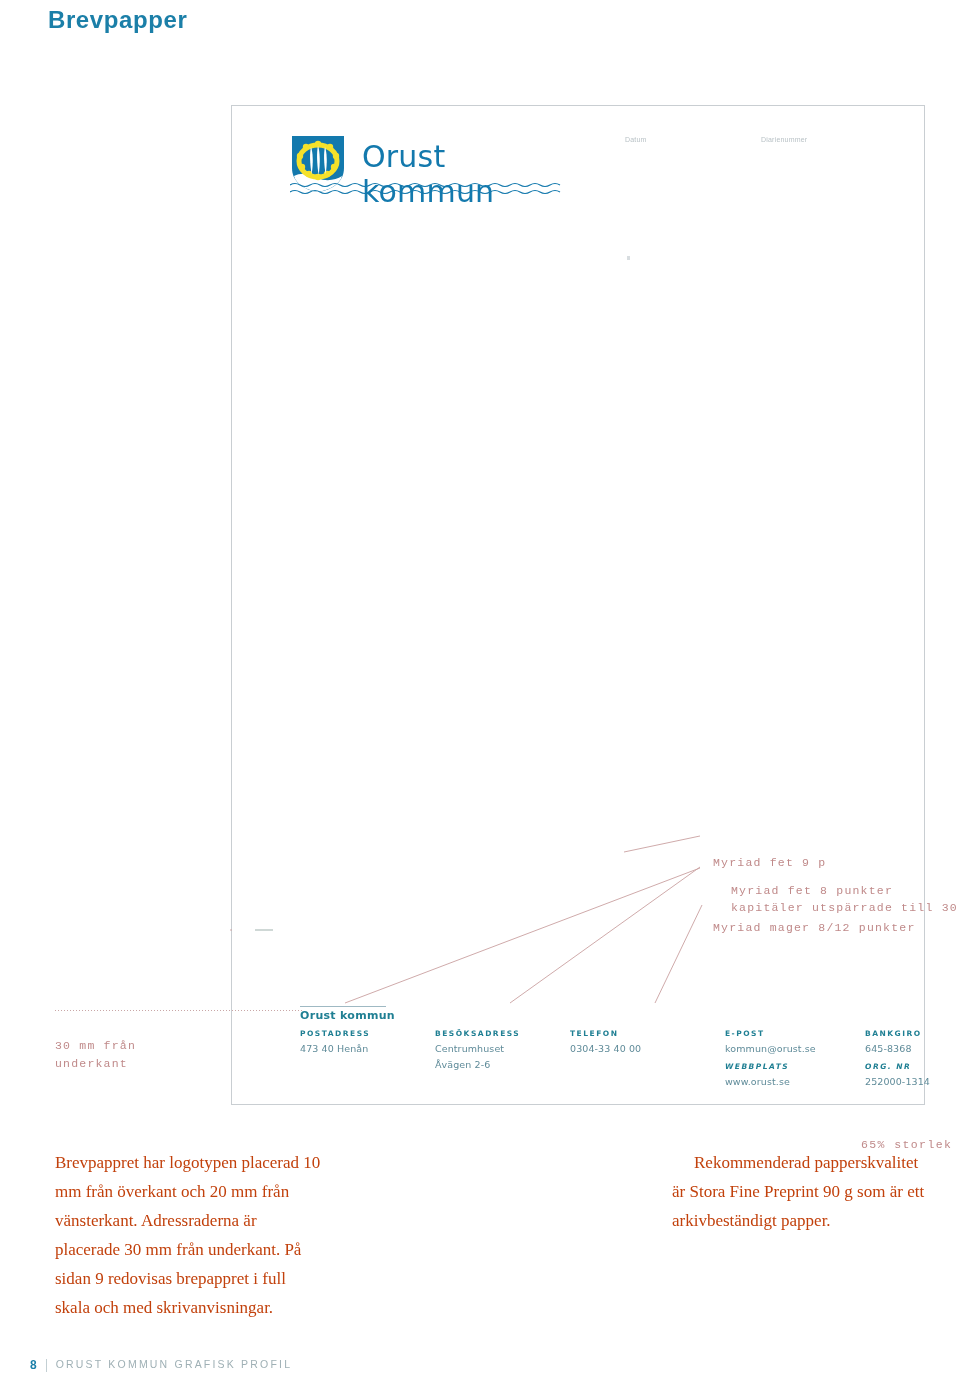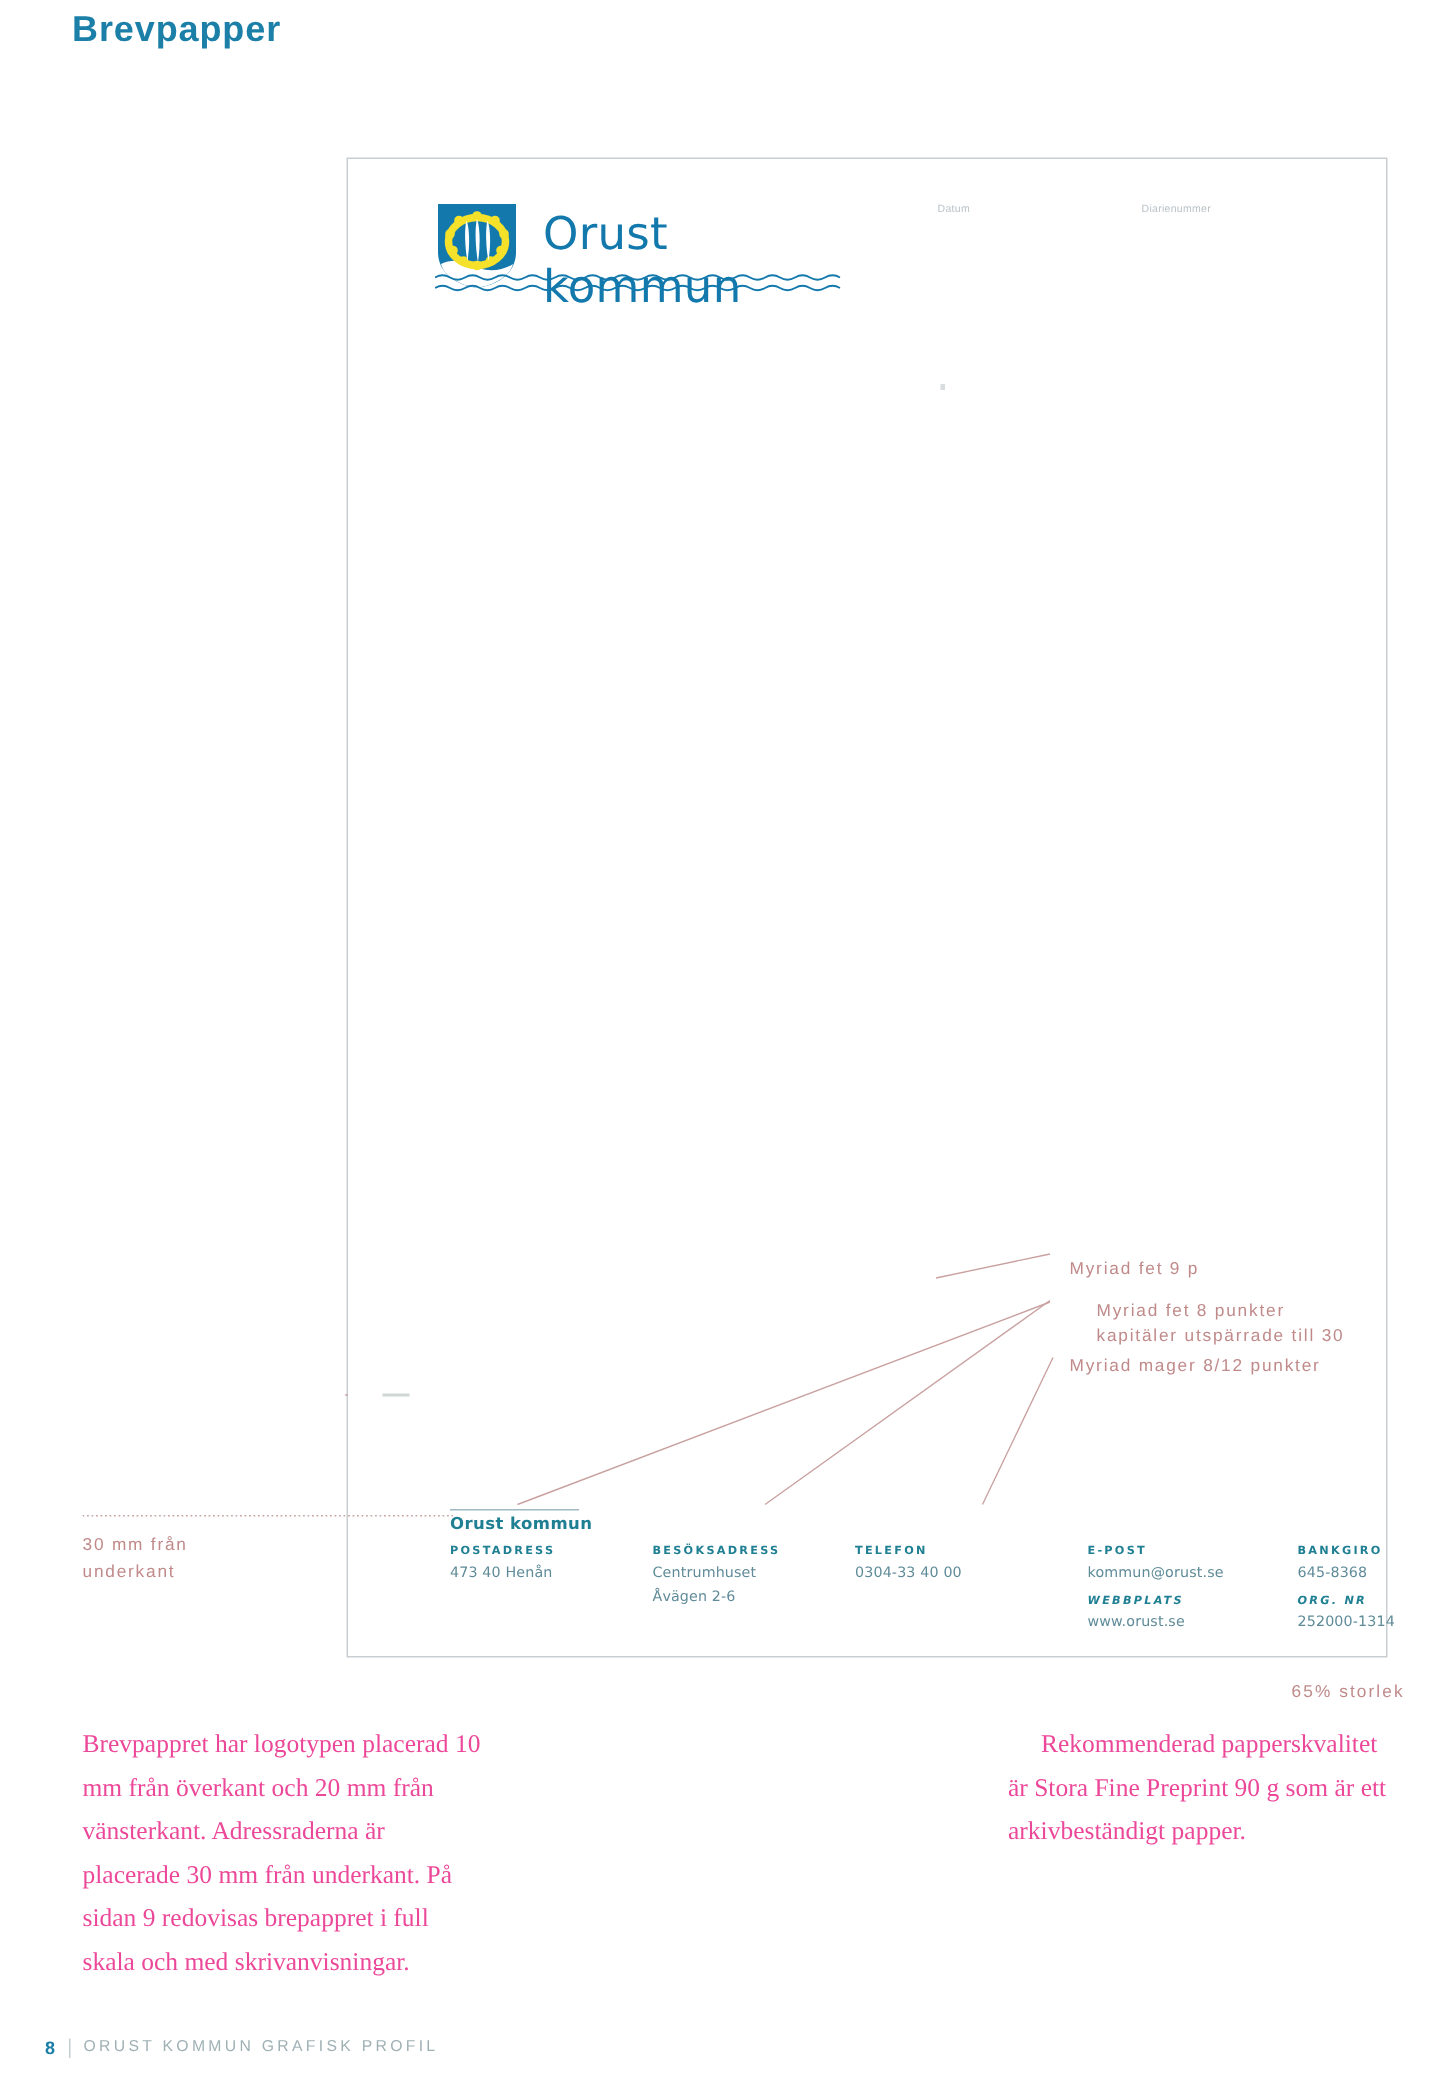--- a/index.html
+++ b/index.html
@@ -52,23 +52,24 @@
     position:absolute;left:627px;top:256px;width:3px;height:4px;
     background:#d8dde0;
   }
 
   
   .ann{
     position:absolute;
     color:#c08a8a;
     font-size:11.5px;
     letter-spacing:1.2px;
-    font-family:Liberation Sans, sans-serif;
+    font-family:Liberation Mono, monospace;
     line-height:17px;
     white-space:pre;
+    margin-top:16px;
   }
   .ann-1{left:713px;top:838px;}
   .ann-2{left:731px;top:866px;}
   .ann-3{left:713px;top:903px;}
   .ann-left{left:55px;top:1021px;line-height:18px;}
   .ann-65{left:861px;top:1120px;letter-spacing:1.4px;}
 
   
   .leaders{position:absolute;left:0;top:0;width:960px;height:1392px;pointer-events:none;}
 
@@ -107,21 +108,21 @@
   .c1{left:0px;}
   .c2{left:135px;}
   .c3{left:270px;}
   .c4{left:425px;}
   .c5{left:565px;}
 
   
   .body-col{
     position:absolute;top:1148px;
     font-family:"Liberation Serif", serif;
-    font-size:17px;line-height:29px;color:#ec4899;
+    font-size:17px;line-height:29px;color:#c2410c;
   }
   .bc1{left:55px;width:270px;}
   .bc2{left:387px;width:250px;text-indent:22px;}
   .bc3{left:672px;width:263px;text-indent:22px;}
 
   
   .pfoot{position:absolute;left:30px;top:1358px;height:20px;}
   .pfoot .num{
     float:left;font-size:12px;font-weight:bold;color:#1b7fa8;
     font-family:"Liberation Sans", sans-serif;

